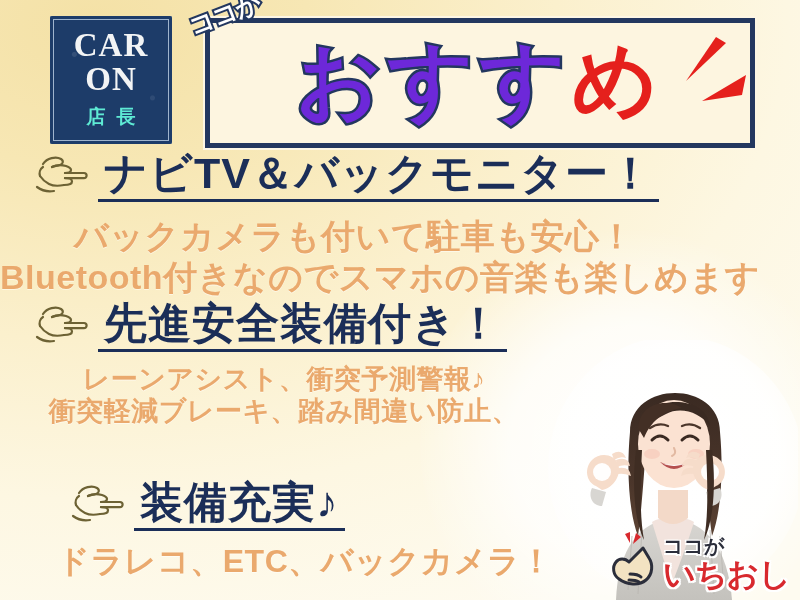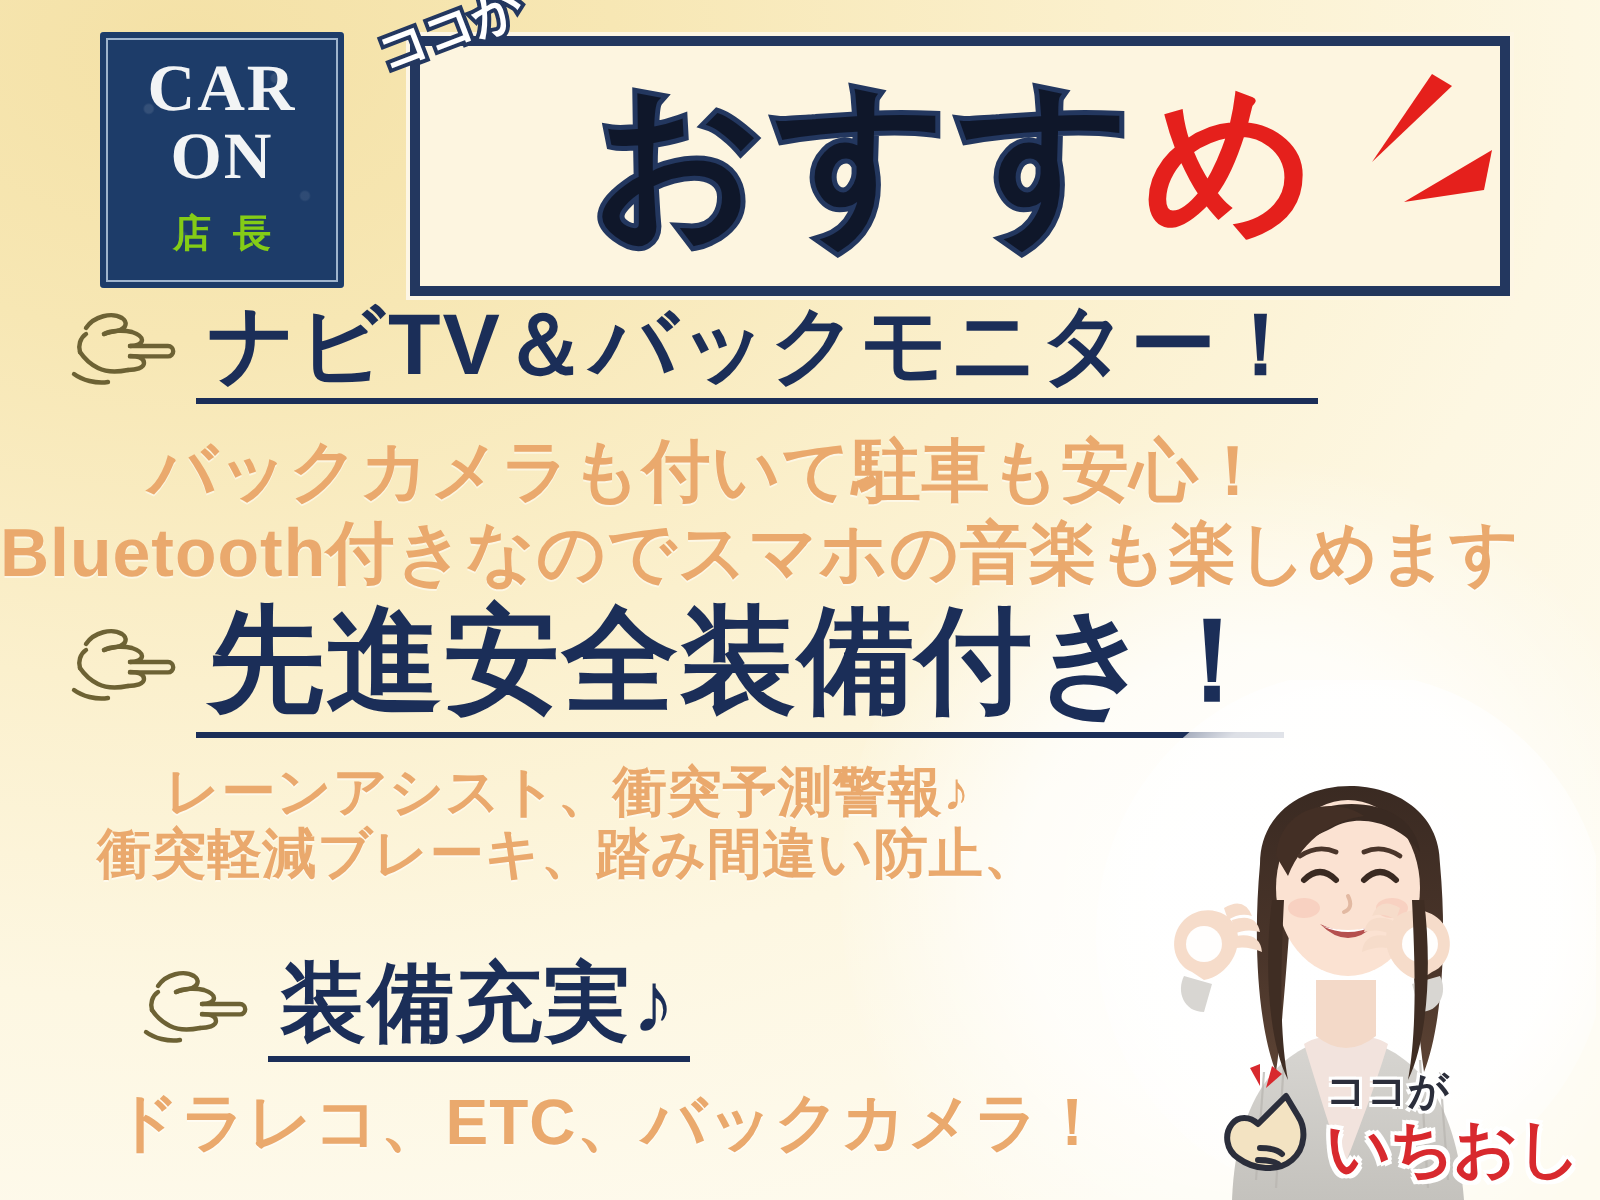--- a/index.html
+++ b/index.html
@@ -64,21 +64,21 @@
     font-family: "Liberation Serif", "DejaVu Serif", serif;
     font-weight: 700;
     font-size: 33px;
     line-height: 0.96;
     letter-spacing: 1px;
     position: relative;
     z-index: 2;
   }
   .stamp-line2 { margin-top: 2px; }
   .stamp-line3 {
-    color: #84cc16;
+    color: #5eead4;
     font-size: 19px;
     font-weight: 700;
     letter-spacing: 11px;
     margin-top: 9px;
     padding-left: 11px;
     position: relative;
     z-index: 2;
   }
 
   
@@ -116,21 +116,21 @@
   .headline {
     font-size: 84px;
     line-height: 1;
     font-weight: 700;
     letter-spacing: 6px;
     white-space: nowrap;
     position: relative;
     top: -3px;
   }
   .headline .white-part {
-    color: #0f172a;
+    color: #6d28d9;
     -webkit-text-stroke: 5px #23375f;
     paint-order: stroke fill;
   }
   .headline .red-part {
     color: #e5201c;
   }
   .spark {
     position: absolute;
     z-index: 5;
   }
@@ -172,21 +172,21 @@
     text-shadow: 0 1px 0 rgba(255,255,255,0.5);
   }
   .feature-sub div { white-space: nowrap; }
 
   
   #feature-1 { top: 150px; }
   #feature-1 .feature-title { font-size: 43px; }
   #feature-1 .feature-sub { font-size: 34px; margin-top: 14px; padding-right: 60px; }
 
   #feature-2 { top: 300px; }
-  #feature-2 .feature-title { font-size: 58px; }
+  #feature-2 .feature-title { font-size: 43px; }
   #feature-2 .feature-sub { font-size: 27px; margin-top: 12px; padding-right: 200px; }
 
   #feature-3 { top: 479px; padding-left: 36px; }
   #feature-3 .feature-title { font-size: 43px; }
   #feature-3 .feature-sub { font-size: 32px; margin-top: 12px; padding-right: 230px; }
 
   
   .model {
     position: absolute;
     right: 2px;

